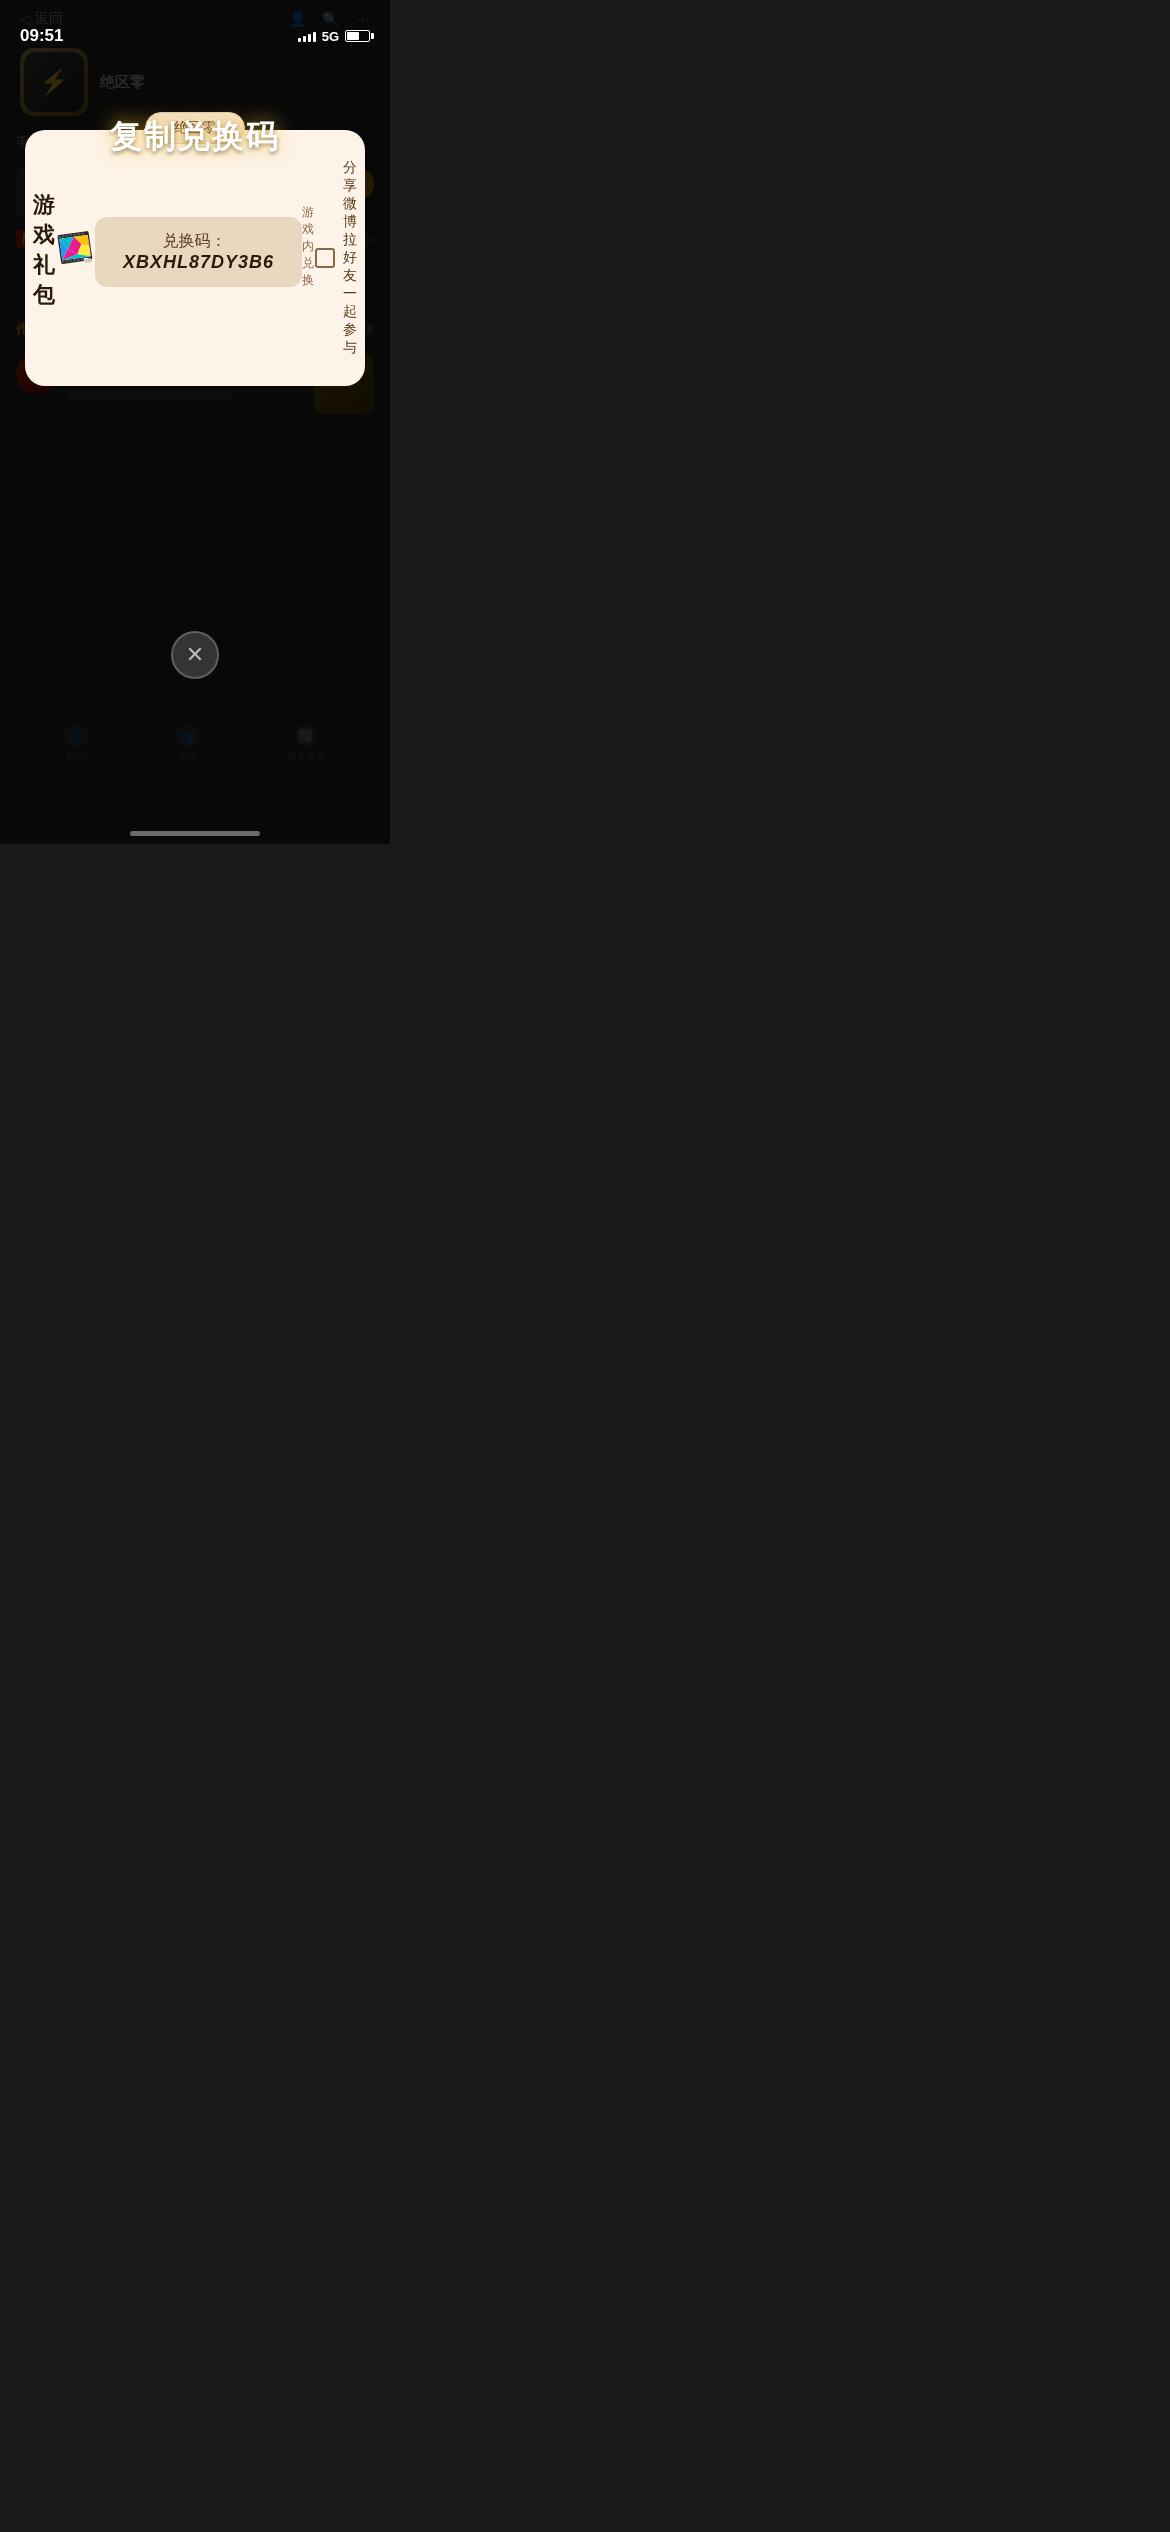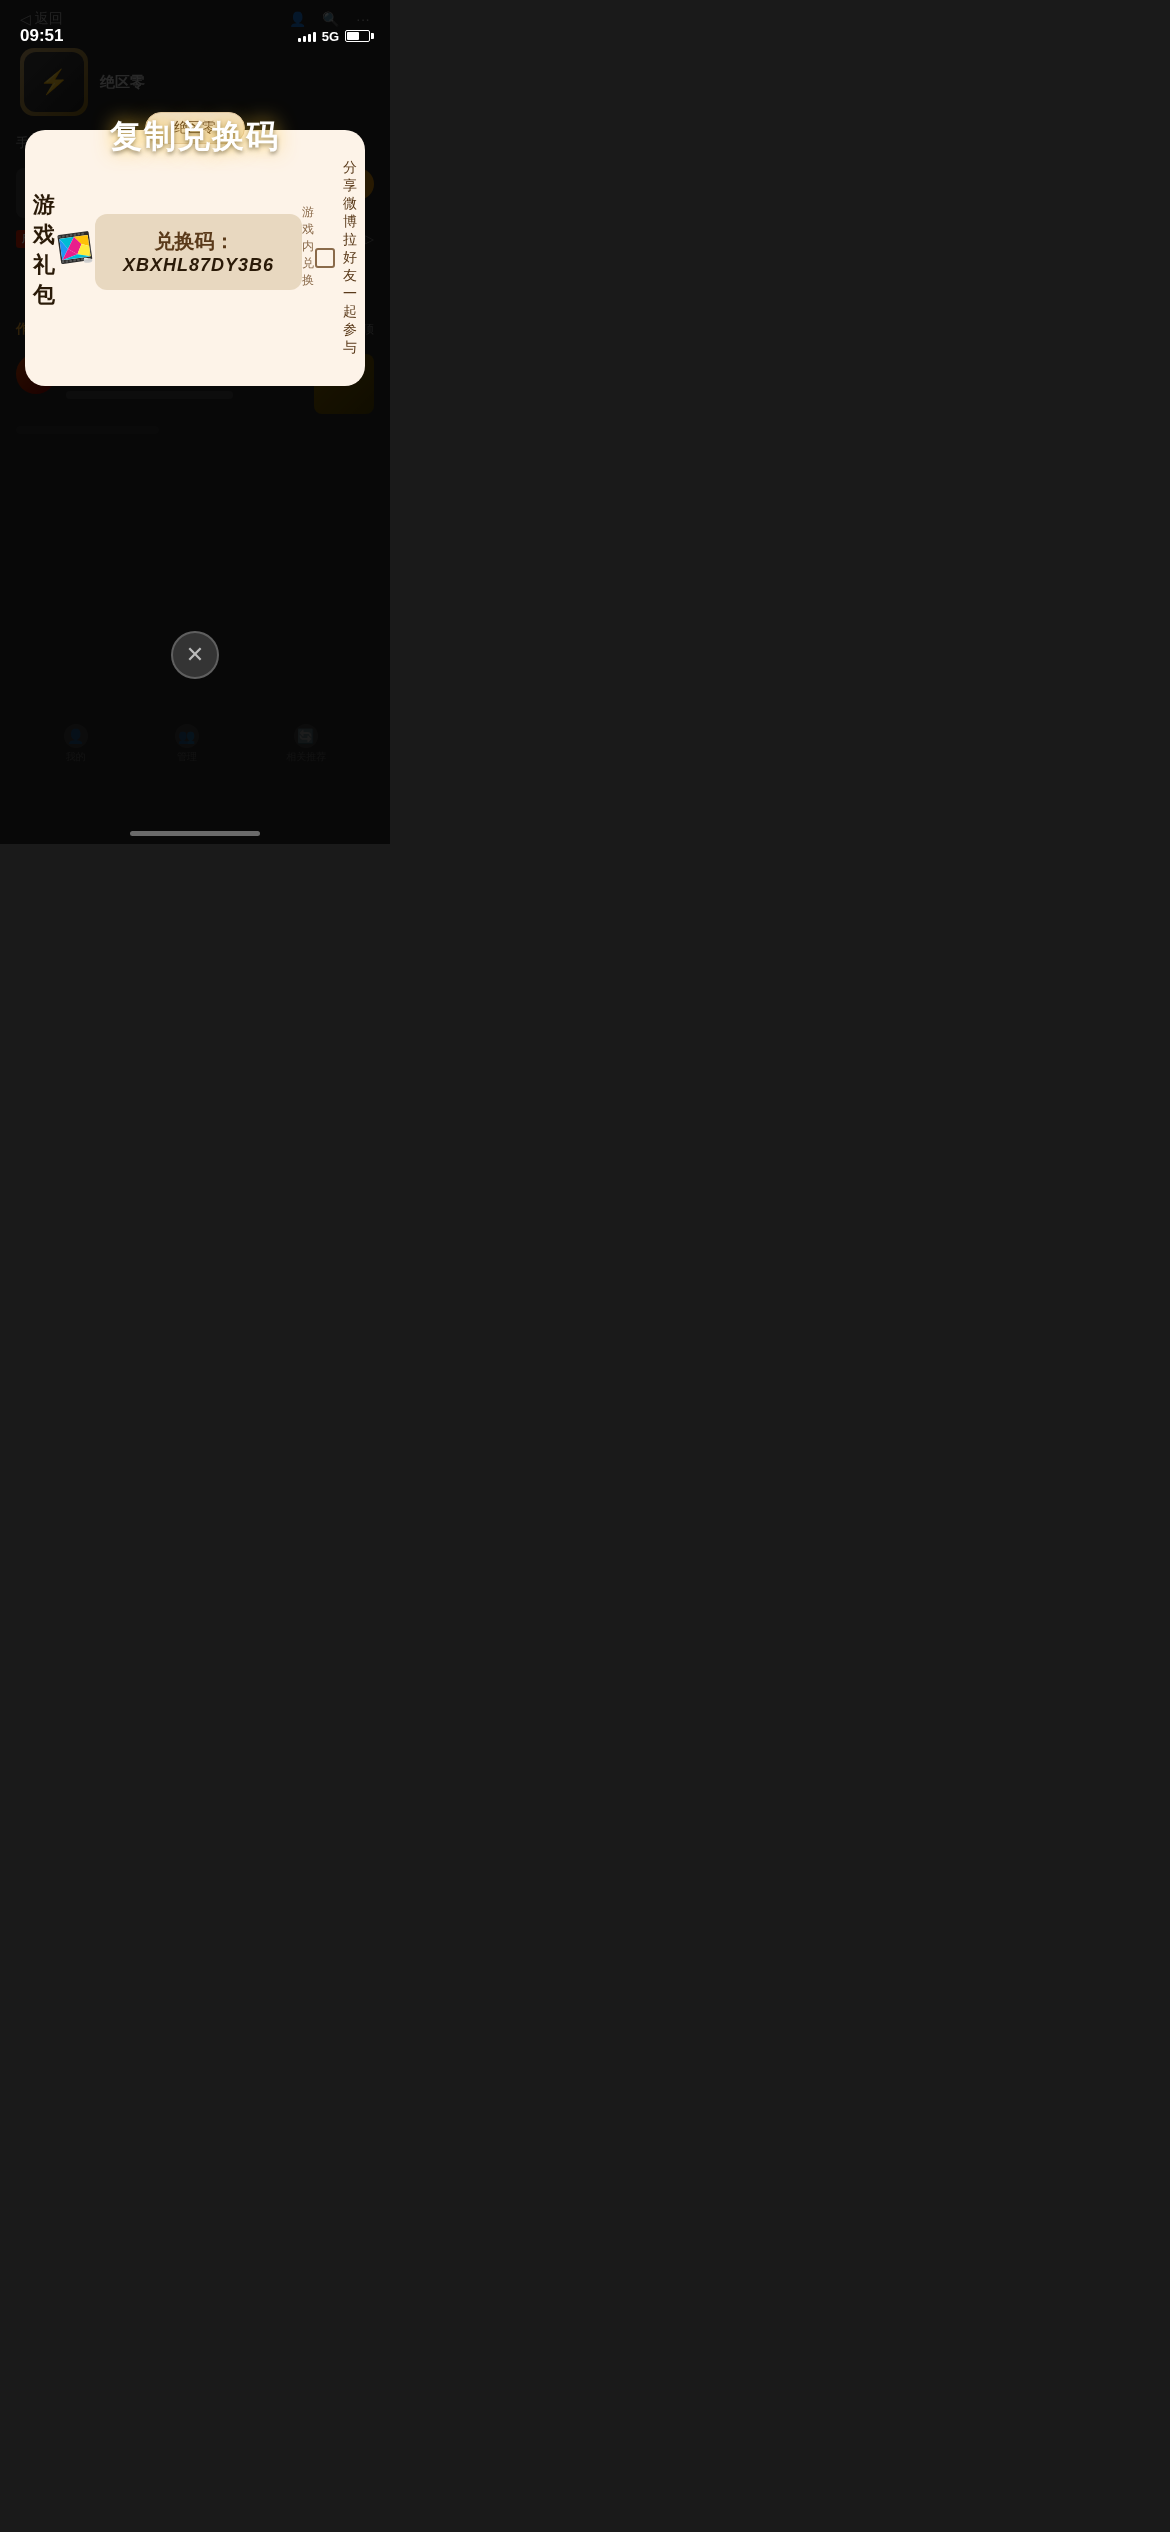--- a/index.html
+++ b/index.html
@@ -231,23 +231,23 @@
 
     .code-value {
       font-size: 18px;
       font-weight: 700;
       color: #2a1a08;
       letter-spacing: 1px;
       font-style: italic;
     }
 
     .code-label-inline {
-      font-size: 20px;
+      font-size: 16px;
       color: #5a3a1a;
-      font-weight: 700;
+      font-weight: 400;
       margin-right: 8px;
     }
 
     
     .exchange-hint {
       font-size: 12px;
       color: #8a6a4a;
       margin-bottom: 24px;
     }
 

